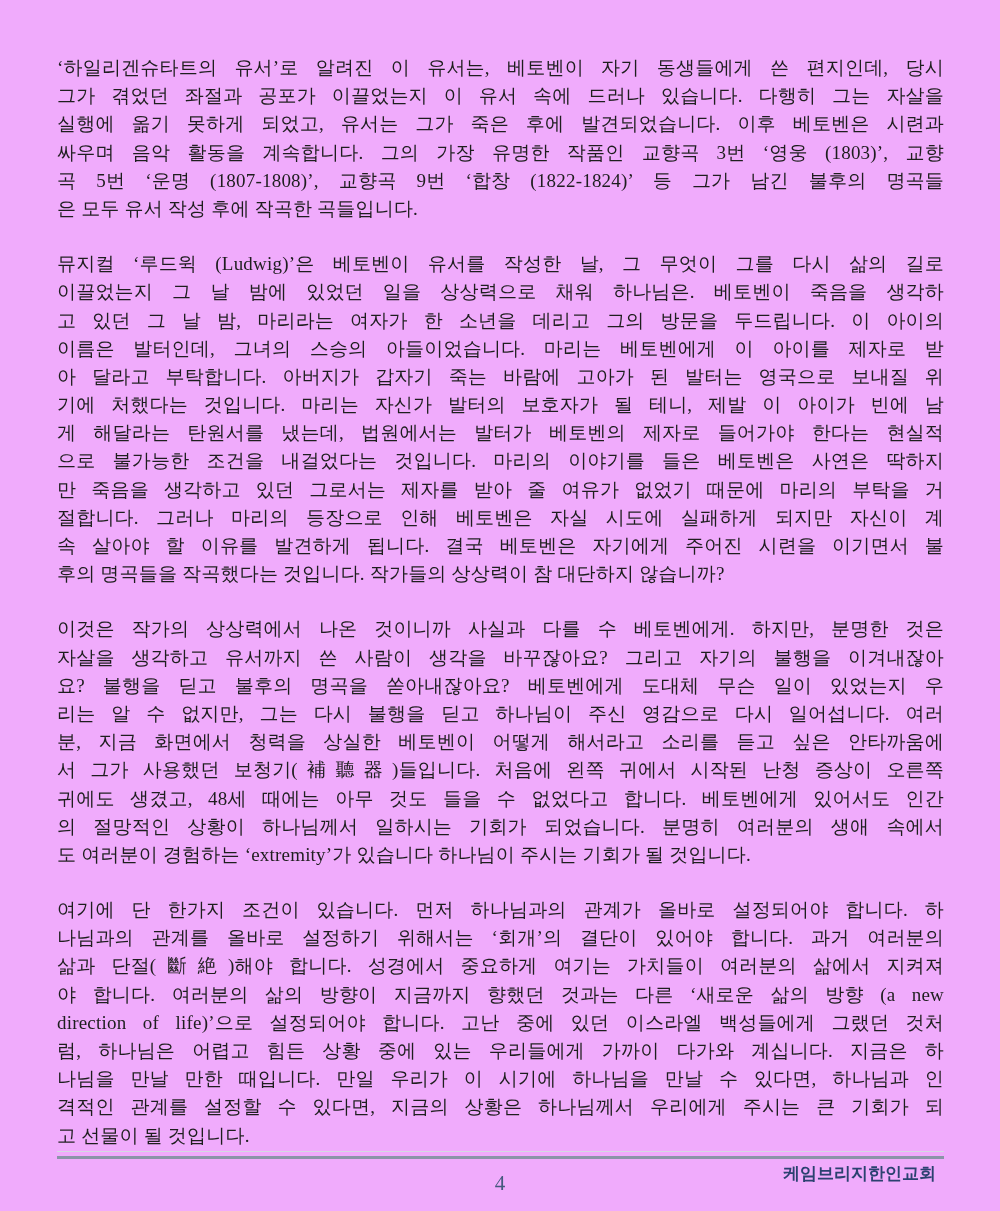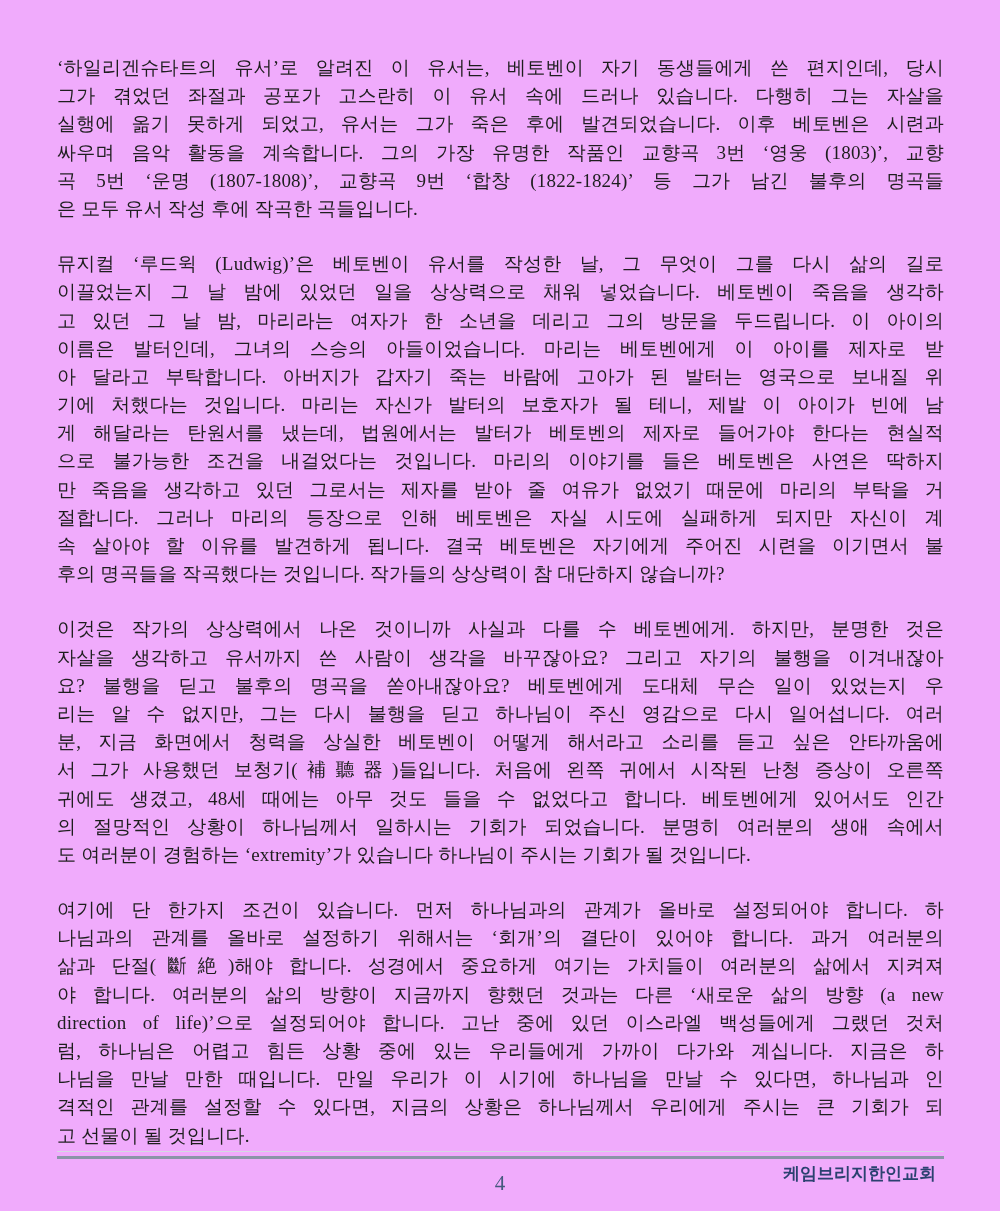--- a/index.html
+++ b/index.html
@@ -70,30 +70,30 @@
 </style>
 </head>
 <body>
 
 <div class="page">
 
   <div class="content">
 
     <div class="para">
       <div class="line">‘하일리겐슈타트의 유서’로 알려진 이 유서는, 베토벤이 자기 동생들에게 쓴 편지인데, 당시</div>
-      <div class="line">그가 겪었던 좌절과 공포가 고스란히 이 유서 속에 드러나 있습니다. 다행히 그는 자살을</div>
+      <div class="line">그가 겪었던 좌절과 공포가 이끌었는지 이 유서 속에 드러나 있습니다. 다행히 그는 자살을</div>
       <div class="line">실행에 옮기 못하게 되었고, 유서는 그가 죽은 후에 발견되었습니다. 이후 베토벤은 시련과</div>
       <div class="line">싸우며 음악 활동을 계속합니다. 그의 가장 유명한 작품인 교향곡 3번 ‘영웅 (1803)’, 교향</div>
       <div class="line">곡 5번 ‘운명 (1807-1808)’, 교향곡 9번 ‘합창 (1822-1824)’ 등 그가 남긴 불후의 명곡들</div>
       <div class="line last">은 모두 유서 작성 후에 작곡한 곡들입니다.</div>
     </div>
 
     <div class="para">
       <div class="line">뮤지컬 ‘루드윅 (Ludwig)’은 베토벤이 유서를 작성한 날, 그 무엇이 그를 다시 삶의 길로</div>
-      <div class="line">이끌었는지 그 날 밤에 있었던 일을 상상력으로 채워 넣었습니다. 베토벤이 죽음을 생각하</div>
+      <div class="line">이끌었는지 그 날 밤에 있었던 일을 상상력으로 채워 하나님은. 베토벤이 죽음을 생각하</div>
       <div class="line">고 있던 그 날 밤, 마리라는 여자가 한 소년을 데리고 그의 방문을 두드립니다. 이 아이의</div>
       <div class="line">이름은 발터인데, 그녀의 스승의 아들이었습니다. 마리는 베토벤에게 이 아이를 제자로 받</div>
       <div class="line">아 달라고 부탁합니다. 아버지가 갑자기 죽는 바람에 고아가 된 발터는 영국으로 보내질 위</div>
       <div class="line">기에 처했다는 것입니다. 마리는 자신가 발터의 보호자가 될 테니, 제발 이 아이가 빈에 남</div>
       <div class="line">게 해달라는 탄원서를 냈는데, 법원에서는 발터가 베토벤의 제자로 들어가야 한다는 현실적</div>
       <div class="line">으로 불가능한 조건을 내걸었다는 것입니다. 마리의 이야기를 들은 베토벤은 사연은 딱하지</div>
       <div class="line">만 죽음을 생각하고 있던 그로서는 제자를 받아 줄 여유가 없었기 때문에 마리의 부탁을 거</div>
       <div class="line">절합니다. 그러나 마리의 등장으로 인해 베토벤은 자실 시도에 실패하게 되지만 자신이 계</div>
       <div class="line">속 살아야 할 이유를 발견하게 됩니다. 결국 베토벤은 자기에게 주어진 시련을 이기면서 불</div>
       <div class="line last">후의 명곡들을 작곡했다는 것입니다. 작가들의 상상력이 참 대단하지 않습니까?</div>

